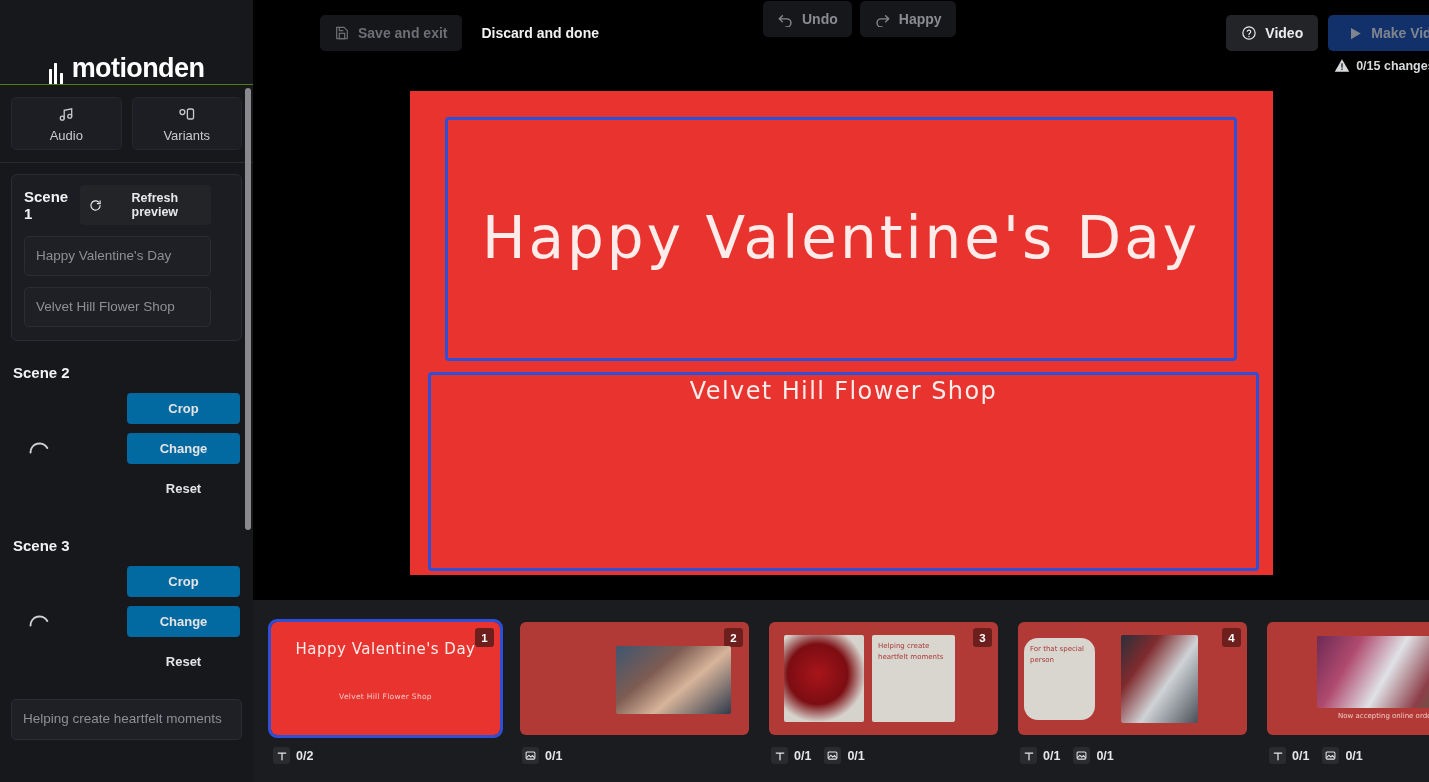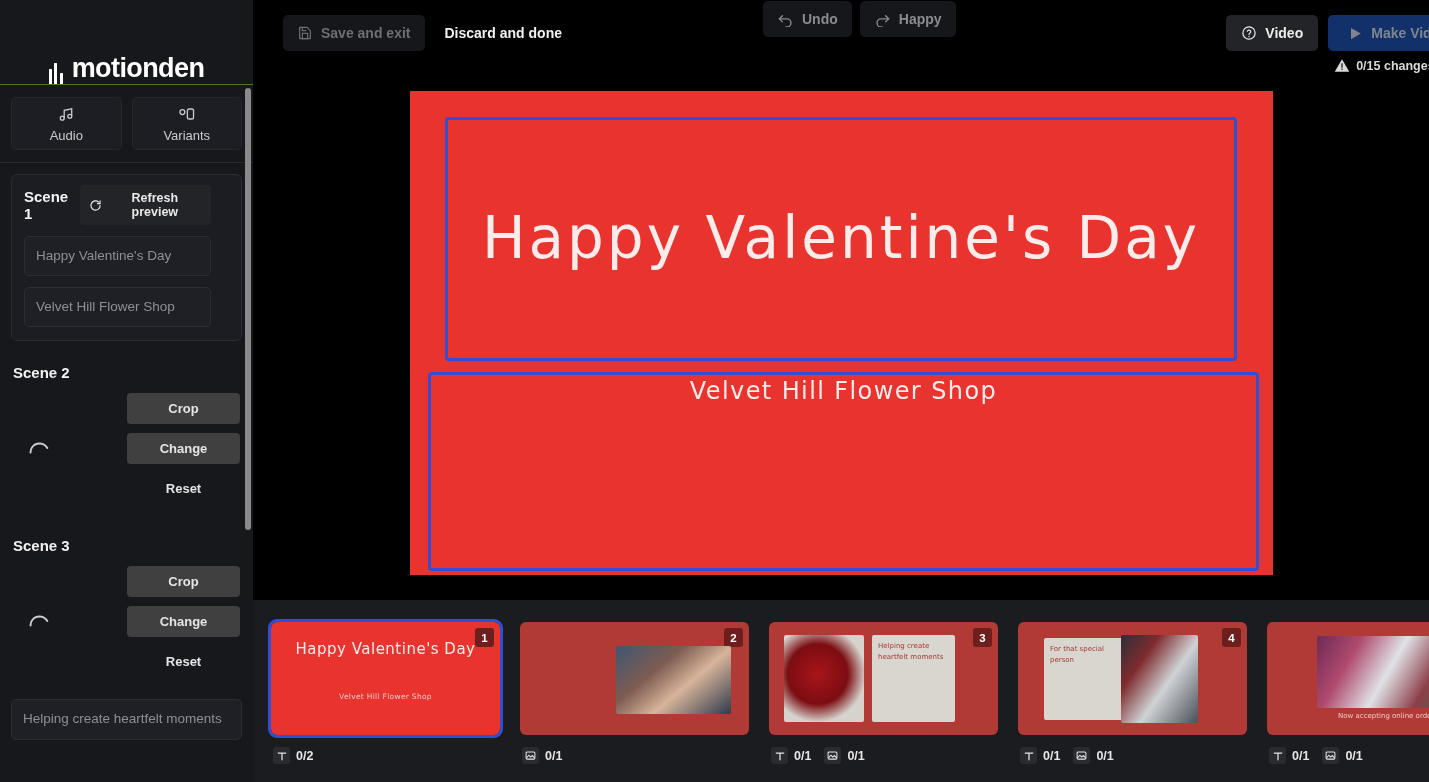--- a/index.html
+++ b/index.html
@@ -68,21 +68,21 @@
     padding: 10px 11px; min-height: 40px; cursor: text;
   }
 
   .scene-block { padding: 23px 13px 10px 13px; }
   .scene-block .scene-title { font-size: 15px; text-align: center; }
   .media-row { display: flex; align-items: center; gap: 10px; margin-top: 11px; }
   .spinner { width: 52px; flex: 0 0 52px; display: flex; align-items: center; justify-content: center; }
   .spinner svg { display: block; }
   .media-btns { margin-left: auto; display: flex; flex-direction: column; align-items: center; gap: 9px; width: 113px; }
   .mbtn {
-    width: 113px; background: #404040; border: none; border-radius: 4px;
+    width: 113px; background: #0369a1; border: none; border-radius: 4px;
     color: #e4e4e6; font-size: 13px; font-weight: 700; padding: 8px 0; cursor: pointer;
     font-family: "Liberation Sans", sans-serif;
   }
   .mbtn.ghost { background: transparent; }
   .block-field {
     margin: 12px 11px 0 11px; background: #1f2025; border: 1px solid #2c2d32; border-radius: 5px;
     color: #8e8f95; font-size: 13.5px; line-height: 1.35; padding: 10px 11px; cursor: text;
   }
 
   .sb-track {
@@ -98,21 +98,21 @@
   .main { flex: 1 1 auto; height: 782px; display: flex; flex-direction: column; background: #000; position: relative; }
 
   .topbar { height: 68px; flex: 0 0 68px; position: relative; }
   .tb-left { position: absolute; left: 30px; top: 15px; display: flex; align-items: center; gap: 6px; }
   .tb-btn {
     display: flex; align-items: center; gap: 8px;
     border: none; border-radius: 5px; cursor: pointer;
     font-family: "Liberation Sans", sans-serif; font-size: 14px; font-weight: 700;
     padding: 10px 14px;
   }
-  .btn-save { background: #16171a; color: #6e6f74; }
+  .btn-save { background: #16171a; color: #6e6f74; margin-left: 37px; }
   .btn-discard { background: transparent; color: #f1f1f3; }
   .tb-mid { position: absolute; left: 510px; top: 1px; display: flex; gap: 8px; }
   .btn-undo, .btn-redo { background: #16171a; color: #8a8b90; }
   .tb-right { position: absolute; right: 28px; top: 15px; display: flex; gap: 10px; align-items: flex-start; }
   .btn-guide { background: #232428; color: #ececed; padding: 10px 15px; }
   .btn-make { background: #12316b; color: #7f858f; padding: 10px 20px; font-weight: 700; }
   .changes {
     position: absolute; right: 28px; top: 58px;
     display: flex; align-items: center; gap: 6px;
     color: #d8d9db; font-size: 12.5px; font-weight: 700;
@@ -415,21 +415,21 @@
               </svg>
             </span>
             <span>0/1</span>
           </span>
         </div>
       </div>
 
       <div class="slide">
         <div class="thumb">
           <div class="badge">4</div>
-          <div class="ph" style="left:26px;top:16px;width:83px;height:82px;background:#d9d5cf;">
+          <div class="ph" style="left:6px;top:16px;width:71px;height:82px;background:#d9d5cf;border-radius:14px;">
             <div class="ph-txt">For that special person</div>
           </div>
           <div class="ph" style="left:103px;top:13px;width:77px;height:88px;background:linear-gradient(125deg,#2b2f3a 0%,#7f2b2e 28%,#cfd3d6 58%,#4a4f58 100%);"></div>
         </div>
         <div class="meta">
           <span class="meta-item">
             <span class="chip">
               <svg width="10" height="10" viewBox="0 0 12 12" fill="none" stroke="#e6e6e8" stroke-width="1.5" stroke-linecap="round">
                   <path d="M1.5 2.5h9M6 2.5v8"></path>
                 </svg>

